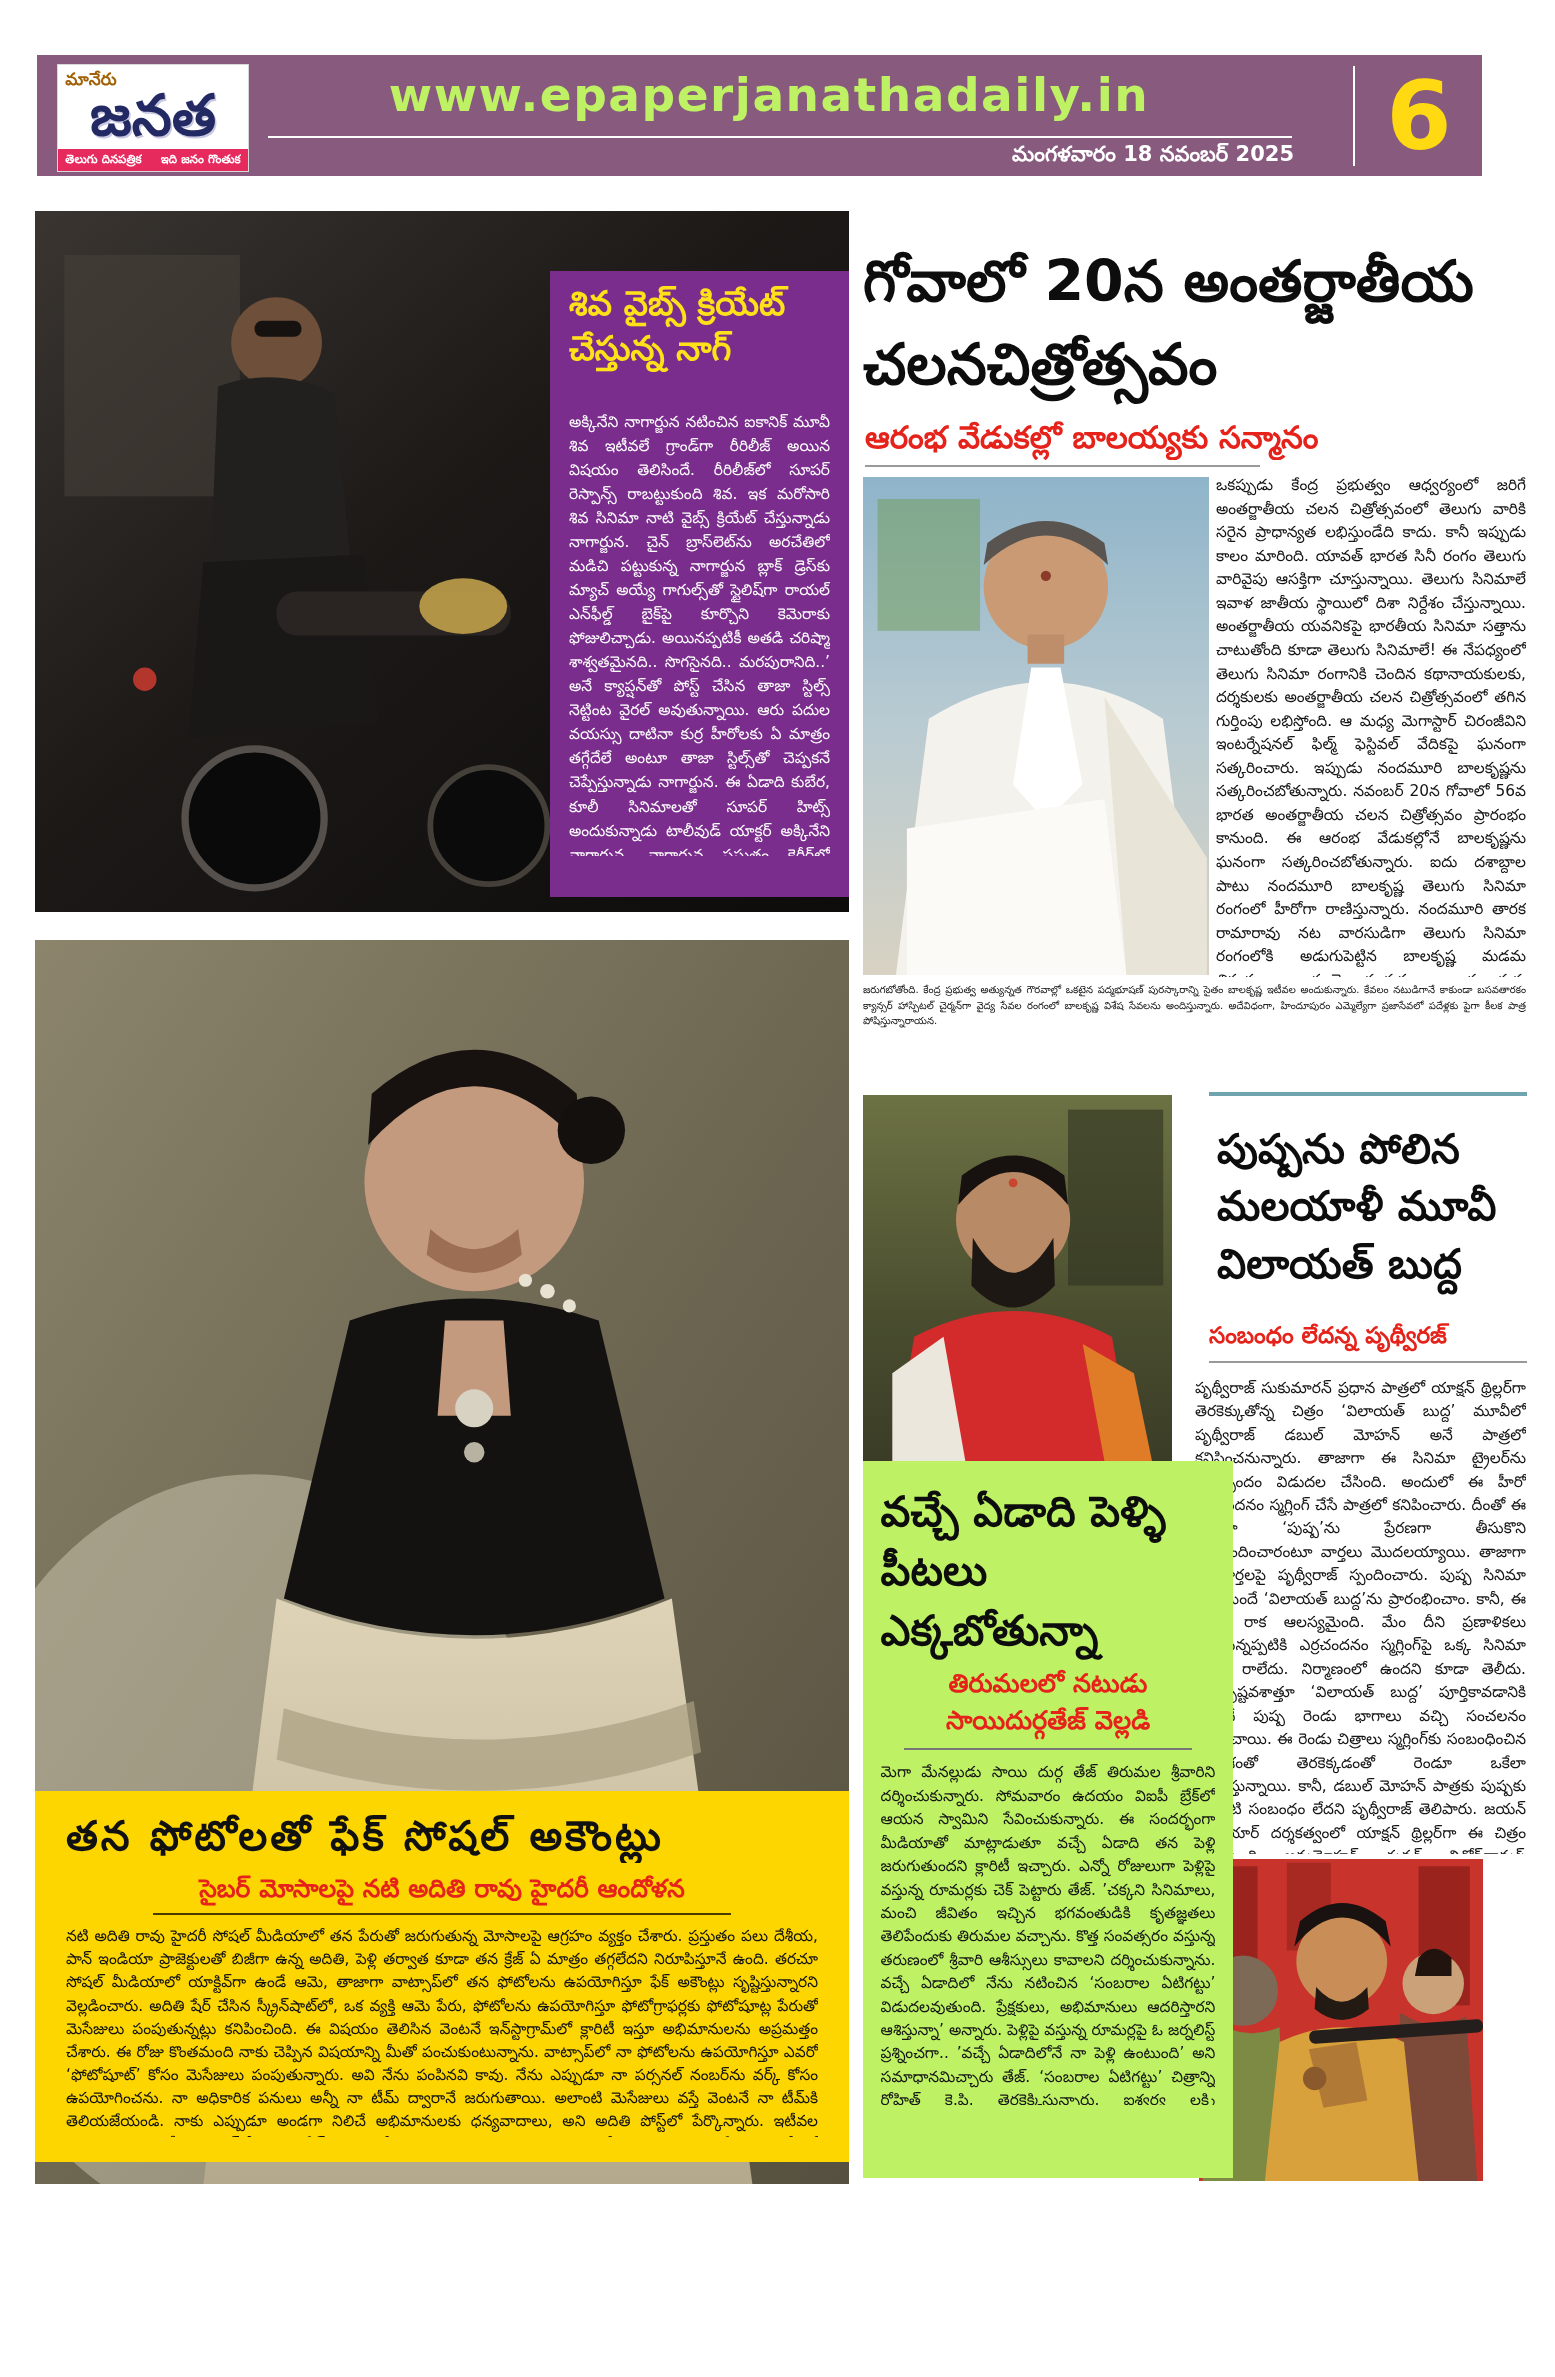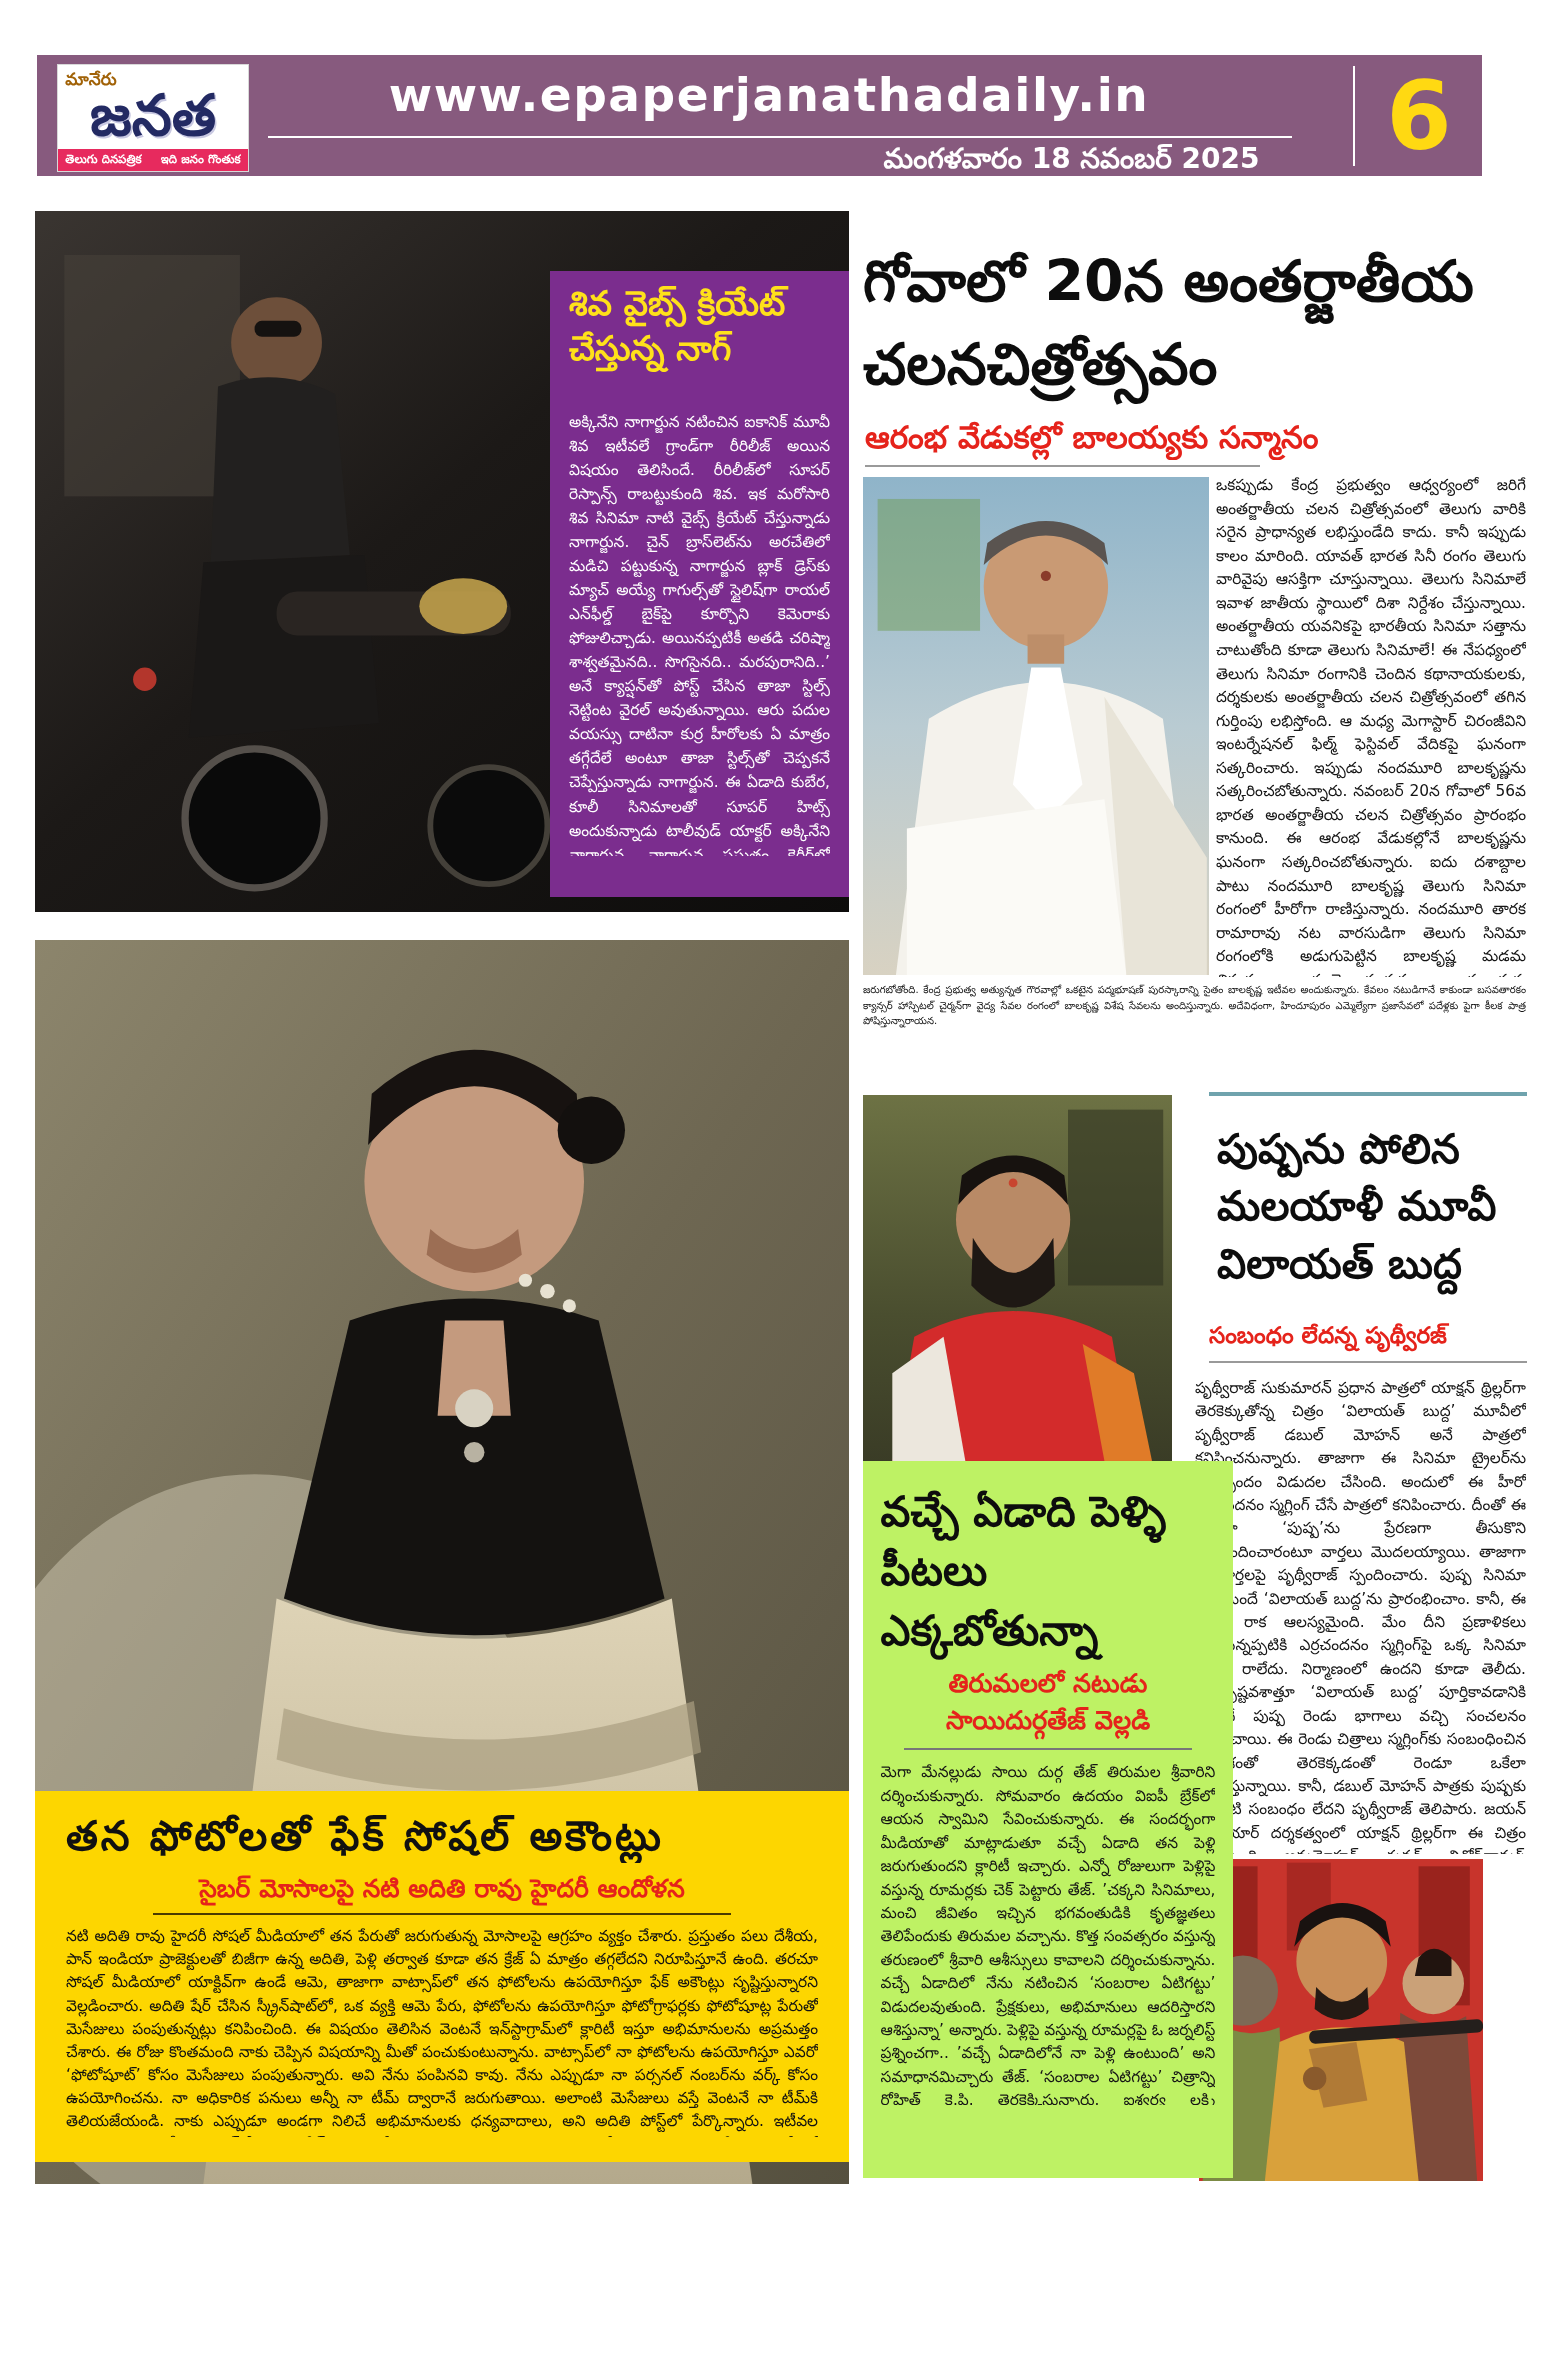--- a/index.html
+++ b/index.html
@@ -10,23 +10,23 @@
 
   
   .header-bar{left:37px;top:55px;width:1445px;height:121px;background:#875a7e;}
   .logo-box{left:57px;top:64px;width:192px;height:108px;background:#ffffff;border:0.7px solid #d8d8d8;}
   .logo-tagline{position:absolute;left:7.3px;top:4.4px;font-size:17px;font-weight:bold;color:#a16207;}
   .logo-title{position:absolute;left:0;right:0;top:20px;text-align:center;font-size:57px;line-height:61px;
               font-weight:800;color:#232a63;text-shadow:1.5px 1.5px 0 #c9c9e2;}
   .logo-strip{position:absolute;left:0;right:0;bottom:0;height:22px;background:#e72a5e;color:#ffffff;
               display:flex;justify-content:space-between;align-items:center;padding:0 7.3px;font-size:11.7px;font-weight:bold;}
   .site-url{left:263px;top:67px;width:1010px;text-align:center;font-size:47px;font-weight:bold;
-            color:#ffffff;letter-spacing:1.5px;height:63px;}
+            color:#bef264;letter-spacing:1.5px;height:63px;}
   .header-rule{left:267px;top:136px;width:1024px;height:2.2px;background:#ffffff;}
-  .header-date{left:849px;top:142px;width:445px;text-align:center;font-size:28px;font-weight:bold;color:#ffffff;height:32px;}
+  .header-date{left:849px;top:142px;width:445px;text-align:right;font-size:21px;font-weight:bold;color:#ffffff;height:32px;}
   .header-vsep{left:1352px;top:66px;width:2.2px;height:100px;background:#ffffff;}
   .page-num{left:1355px;top:63px;width:126px;text-align:center;font-size:94px;line-height:107px;
             font-weight:800;color:#ffd912;}
 
   
   .bike-photo{left:35px;top:211px;width:814px;height:701px;background:#171514;}
   .purple-box{left:550px;top:271px;width:299px;height:626px;background:#7b2d8e;padding:10px 19px;}
   .pv-headline{font-size:34px;line-height:1.32;font-weight:800;color:#ffe11a;height:110px;overflow:hidden;}
   .pv-body{margin-top:19px;font-size:15.4px;line-height:1.56;color:#ffffff;text-align:justify;height:446px;overflow:hidden;}
 

